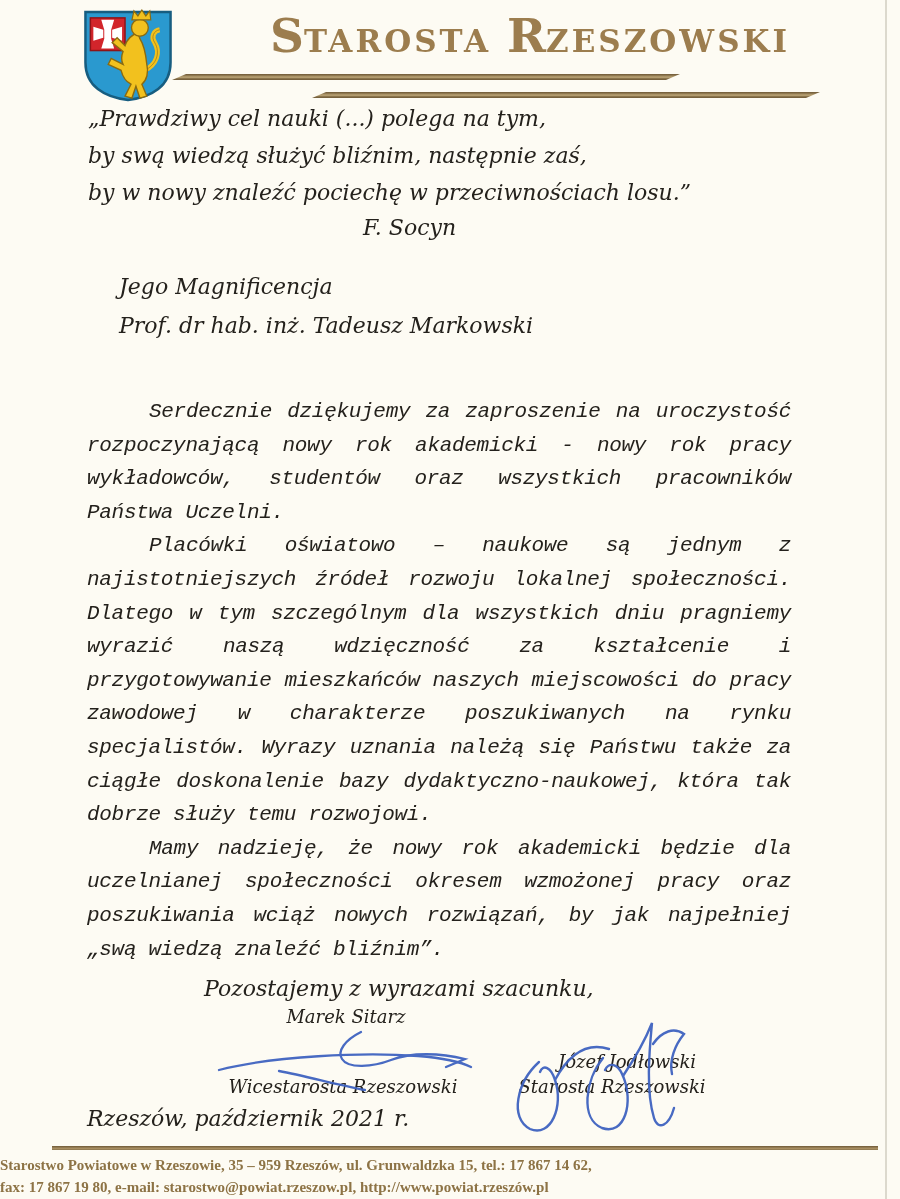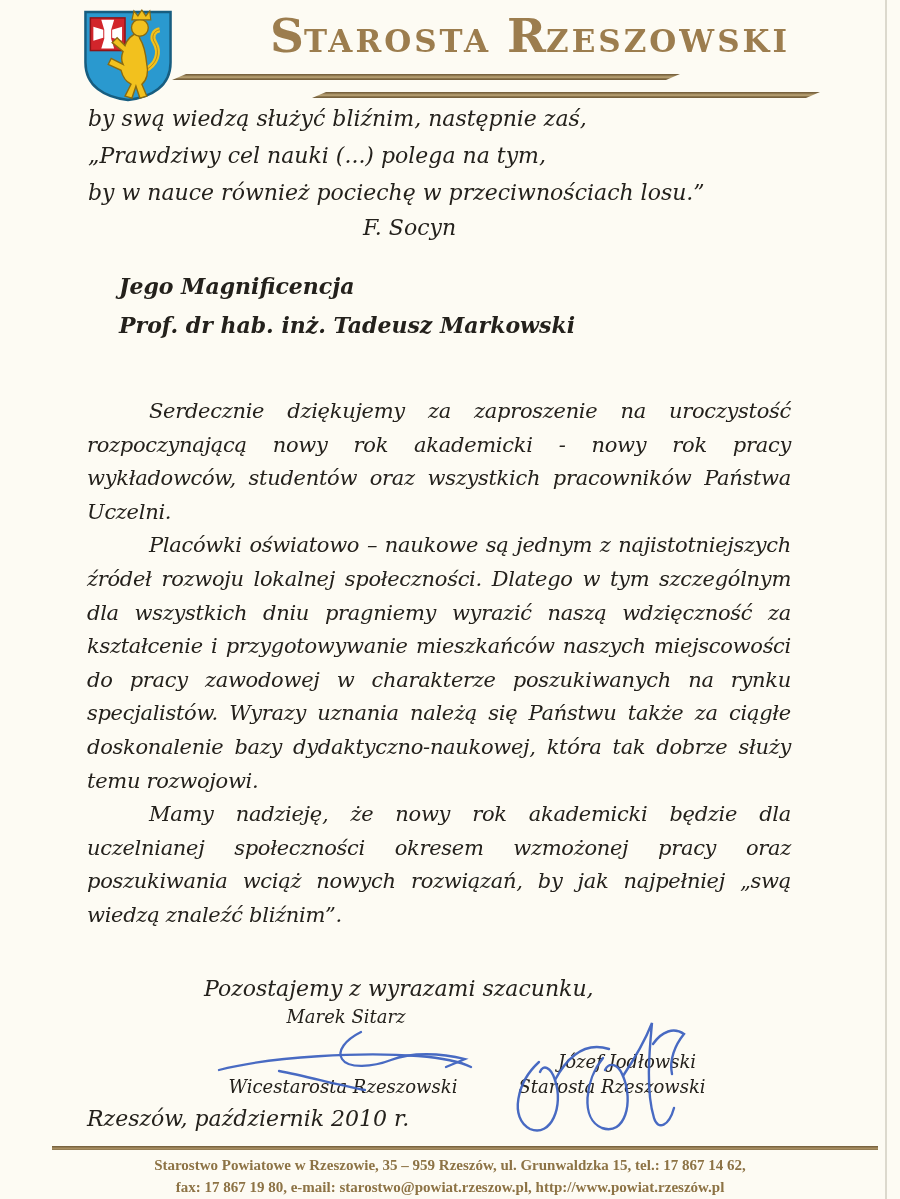--- a/index.html
+++ b/index.html
@@ -27,49 +27,49 @@
     clip-path:polygon(14px 0,100% 0,calc(100% - 14px) 100%,0 100%);
   }
   .bar1{left:172px; top:74px;}
   .bar2{left:312px; top:92px;}
 
   
   .quote{position:absolute; left:88px; top:100px; font-style:italic; font-size:22px; line-height:37px;}
   .quote-attribution{position:absolute; left:363px; top:215px; font-style:italic; font-size:22px;}
 
   
-  .addressee{position:absolute; left:119px; top:267px; font-style:italic; font-weight:bold; font-size:22px; line-height:39px;}
+  .addressee{position:absolute; left:119px; top:267px; font-style:italic; font-weight:normal; font-size:22px; line-height:39px;}
 
   
   .body-text{
     position:absolute; left:87px; top:395px; width:704px;
     font-style:italic; font-size:21px; line-height:33.6px; letter-spacing:-0.3px;
     text-align:justify;
   }
-  .body-text p{margin:0; text-indent:62px;}
+  .body-text p{margin:0; text-indent:62px;font-family:Liberation Mono, monospace;}
 
   
   .salutation{position:absolute; left:204px; top:976px; font-style:italic; font-size:22px;}
   .sig-name,.sig-title{position:absolute; font-style:italic; font-size:18px; white-space:nowrap; transform:translateX(-50%);}
   .name-left{left:346px; top:1006px;}
   .name-right{left:627px; top:1051px;}
   .title-left{left:343px; top:1076px;}
   .title-right{left:612px; top:1076px;}
   .sig-svg{position:absolute; z-index:3;}
   .sig-left{left:213px; top:1026px;}
   .sig-right{left:503px; top:1018px;}
   .dateline{position:absolute; left:87px; top:1106px; font-style:italic; font-size:22px;}
 
   
   .footer-rule{
     position:absolute; left:52px; top:1146px; width:826px; height:4px;
     background:linear-gradient(180deg,#6d5836,#a98f62 60%,#8a744c);
   }
   .footer-line{
-    position:absolute; left:0; width:900px; text-align:center;
+    position:absolute; left:0; width:900px; 
     color:#8d7345; font-weight:bold; font-size:15px; line-height:21px;
     font-family:"Liberation Serif","DejaVu Serif",serif;
   }
   .footer-l1{top:1155px;}
   .footer-l2{top:1177px;}
 </style>
 </head>
 <body>
 
 <div class="page">
@@ -88,23 +88,23 @@
     </g>
   </svg>
 
   <div class="letterhead-title">
     <span class="initial">S</span><span class="rest">TAROSTA</span><span class="wordgap"></span><span class="initial">R</span><span class="rest">ZESZOWSKI</span>
   </div>
   <div class="gold-bar bar1"></div>
   <div class="gold-bar bar2"></div>
 
   <div class="quote">
+    <div>„Prawdziwy cel nauki (...) polega na tym,</div>
     <div>by swą wiedzą służyć bliźnim, następnie zaś,</div>
-    <div>„Prawdziwy cel nauki (...) polega na tym,</div>
-    <div>by w nauce również pociechę w przeciwnościach losu.”</div>
+    <div>by w nowy znaleźć pociechę w przeciwnościach losu.”</div>
   </div>
   <div class="quote-attribution">F. Socyn</div>
 
   <div class="addressee">
     <div>Jego Magnificencja</div>
     <div>Prof. dr hab. inż. Tadeusz Markowski</div>
   </div>
 
   <div class="body-text">
     <p>Serdecznie dziękujemy za zaproszenie na uroczystość rozpoczynającą nowy rok akademicki - nowy rok pracy wykładowców, studentów oraz wszystkich pracowników Państwa Uczelni.</p>
@@ -131,18 +131,18 @@
       <path d="M100 40 C82 62 77 101 99 110 C122 118 131 84 120 58 C115 45 106 44 102 52"></path>
       <path d="M52 62 C66 36 84 24 106 31"></path>
       <path d="M120 58 C132 40 143 20 149 5 C146 36 143 74 151 100 C155 113 166 108 171 90"></path>
       <path d="M150 26 C159 13 171 9 181 16 C172 27 166 42 169 56"></path>
     </g>
   </svg>
 
   <div class="sig-title title-left">Wicestarosta Rzeszowski</div>
   <div class="sig-title title-right">Starosta Rzeszowski</div>
 
-  <div class="dateline">Rzeszów, październik 2010 r.</div>
+  <div class="dateline">Rzeszów, październik 2021 r.</div>
 
   <div class="footer-rule"></div>
   <div class="footer-line footer-l1">Starostwo Powiatowe w Rzeszowie, 35 – 959 Rzeszów, ul. Grunwaldzka 15, tel.: 17 867 14 62,</div>
   <div class="footer-line footer-l2">fax: 17 867 19 80, e-mail: starostwo@powiat.rzeszow.pl, http://www.powiat.rzeszów.pl</div>
 </div>
 
 </body></html>

